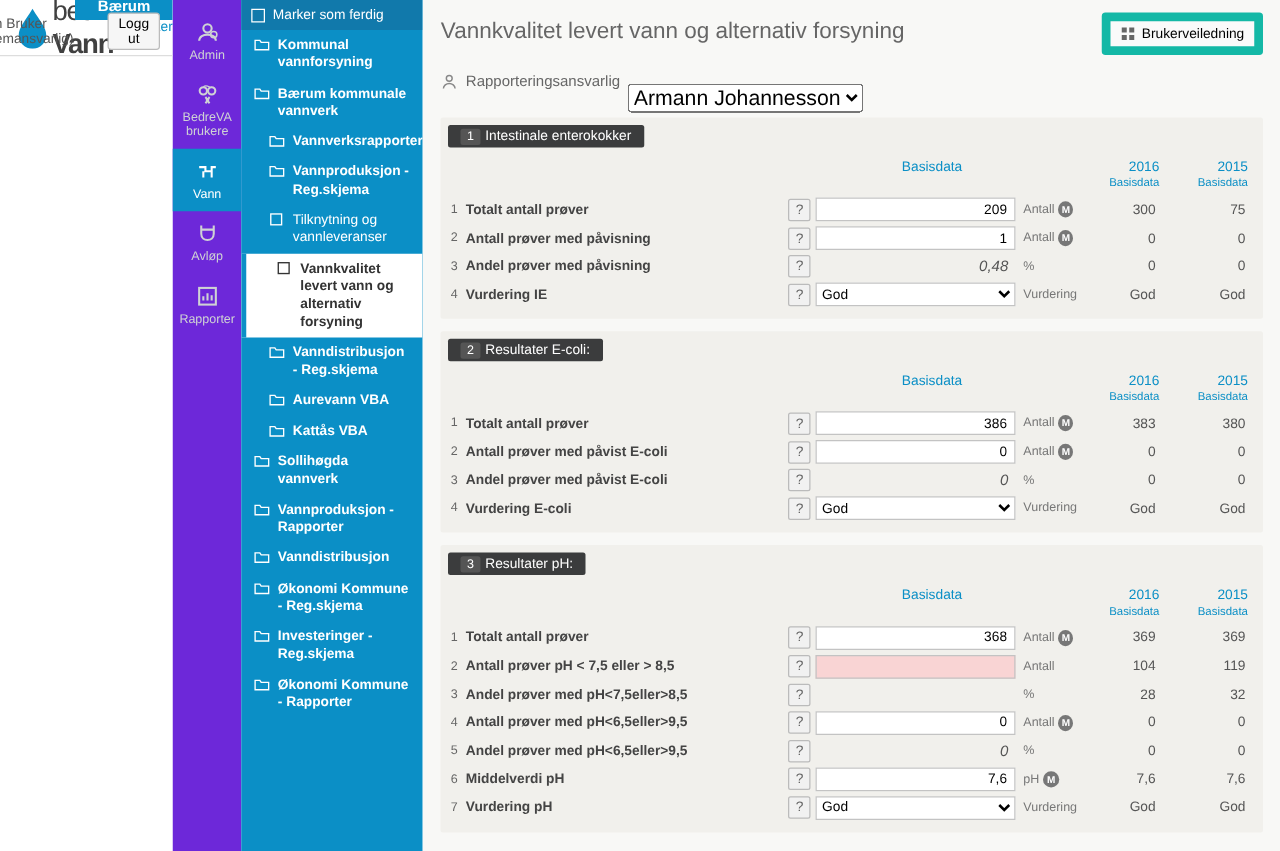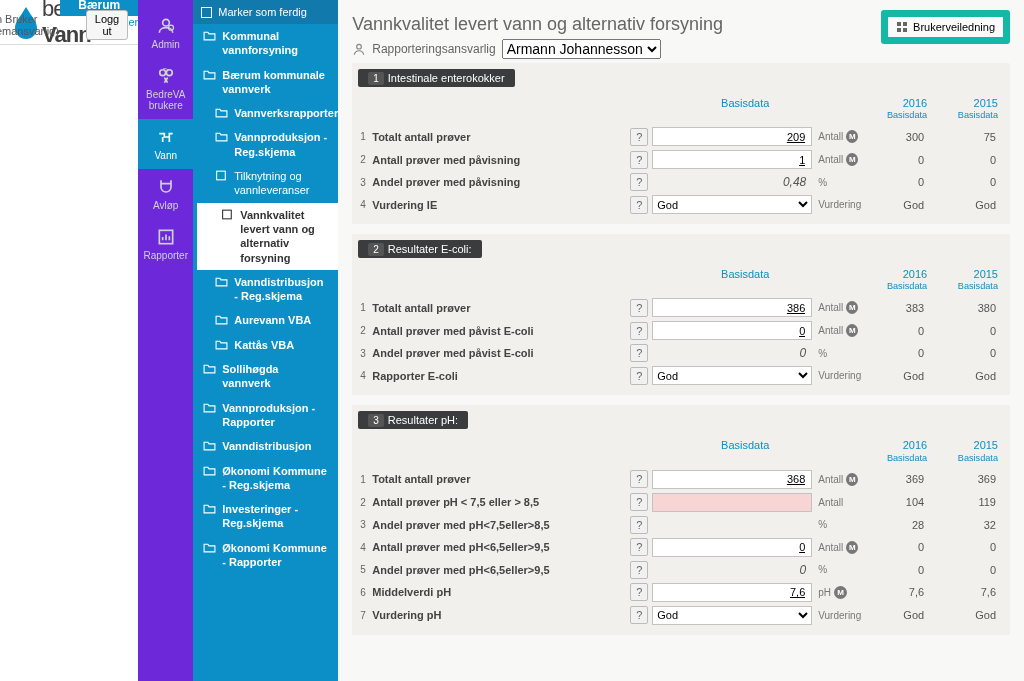--- a/index.html
+++ b/index.html
@@ -31,40 +31,40 @@
 .fi { width: 13px; height: 11px; flex-shrink: 0; margin-top: 1px; }
 .sq { width: 11px; height: 11px; border: 1px solid #fff; display: inline-block; flex-shrink: 0; margin-top: 1px; }
 
 .main { flex: 1; overflow-y: scroll; background: #f8f8f6; padding: 14px 14px 20px 14px; position: relative; }
 .main::-webkit-scrollbar { width: 14px; }
 .main::-webkit-scrollbar-thumb { background: #c0c0c0; border: 3px solid #f0f0f0; border-radius: 8px; }
 .main::-webkit-scrollbar-track { background: #f0f0f0; }
 
 .ptitle { font-size: 18px; color: #666; font-weight: 400; margin-bottom: 4px; }
 .subtitle { display: flex; align-items: center; gap: 6px; color: #666; margin-bottom: 4px; }
-.subtitle select { font-size: 14px; }
+.subtitle select { font-size: 17px; margin-top: 28px; }
 .excl { display: flex; align-items: center; gap: 4px; color: #777; font-size: 11px; margin-bottom: 10px; }
 .btn-guide { position: absolute; right: 14px; top: 10px; border: 7px solid #14b8a6; background: #fafafa; padding: 4px 8px; font-size: 11px; border-radius: 3px; display: flex; align-items: center; gap: 5px; cursor: pointer; }
 
 .section { background: #f1f0ec; border-radius: 2px; margin-bottom: 10px; padding: 0 8px 8px 8px; }
 .sectionhdr { display: inline-block; background: #3b3c3d; color: #fff; padding: 3px 10px; font-size: 11px; border-radius: 2px; margin: 6px 0 8px -2px; }
 .sectionhdr .num { background: #555; padding: 1px 5px; border-radius: 2px; margin-right: 4px; font-size: 10px; }
 .colhdr { display: flex; color: #0b8fc6; font-size: 11px; padding: 2px 0 4px; }
 .colhdr .c-label { width: 270px; }
 .colhdr .c-mid { width: 230px; text-align: center; }
 .colhdr .c-y { flex: 1; text-align: right; padding-right: 4px; line-height: 1.2; }
 .colhdr .c-y small { display: block; color: #0b8fc6; }
 
 .row { display: flex; align-items: center; padding: 2px 0; min-height: 22px; }
 .c-idx { width: 12px; color: #666; font-size: 10px; }
 .c-label { width: 258px; color: #444; font-weight: 600; font-size: 11px; }
 .c-help { width: 22px; }
 .helpbtn { width: 18px; height: 18px; border: 1px solid #bbb; background: #f1f1f1; color: #666; font-size: 11px; border-radius: 2px; text-align: center; line-height: 16px; cursor: pointer; }
 .c-input { width: 160px; }
-.c-input input[type=text] { width: 100%; border: 1px solid #c3c3c3; padding: 2px 6px; text-align: right; font-size: 11px; height: 19px; background: #fff; text-decoration: underline; }
+.c-input input[type=text] { width: 100%; border: 1px solid #c3c3c3; padding: 2px 6px; text-align: right; font-size: 11px; height: 19px; background: #fff; }
 .c-input input.pink { background: #f9d4d4; }
 .c-input select { width: 100%; border: 1px solid #c3c3c3; font-size: 11px; height: 19px; background: #fff; }
 .c-input .static { display:block; width:100%; text-align: right; padding: 2px 6px; font-style: italic; color: #555; }
 .c-unit { width: 46px; padding-left: 6px; color: #777; font-size: 10px; display: flex; align-items: center; gap: 3px; }
 .badge-m { display:inline-block; width: 13px; height: 13px; border-radius: 50%; background: #777; color:#fff; font-size: 8px; text-align:center; line-height:13px; font-weight:600; }
 .c-y1, .c-y2 { flex: 1; text-align: right; color: #555; padding-right: 6px; font-size: 11px; }
 </style>
 </head>
 <body>
 
@@ -327,21 +327,21 @@
               <div class="c-input">
                 <span class="static">0</span>
               </div>
               <div class="c-unit">
                 <span>%</span>
               </div>
               <div class="c-y1">0</div>
               <div class="c-y2">0</div>
             </div><div class="row">
               <div class="c-idx">4</div>
-              <div class="c-label">Rapporter E-coli</div>
+              <div class="c-label">Vurdering E-coli</div>
               <div class="c-help">
                 <div class="helpbtn">?</div>
               </div>
               <div class="c-input"><select><option>God</option></select></div>
               <div class="c-unit">
                 <span>Vurdering</span>
               </div>
               <div class="c-y1">God</div>
               <div class="c-y2">God</div>
             </div></div>

